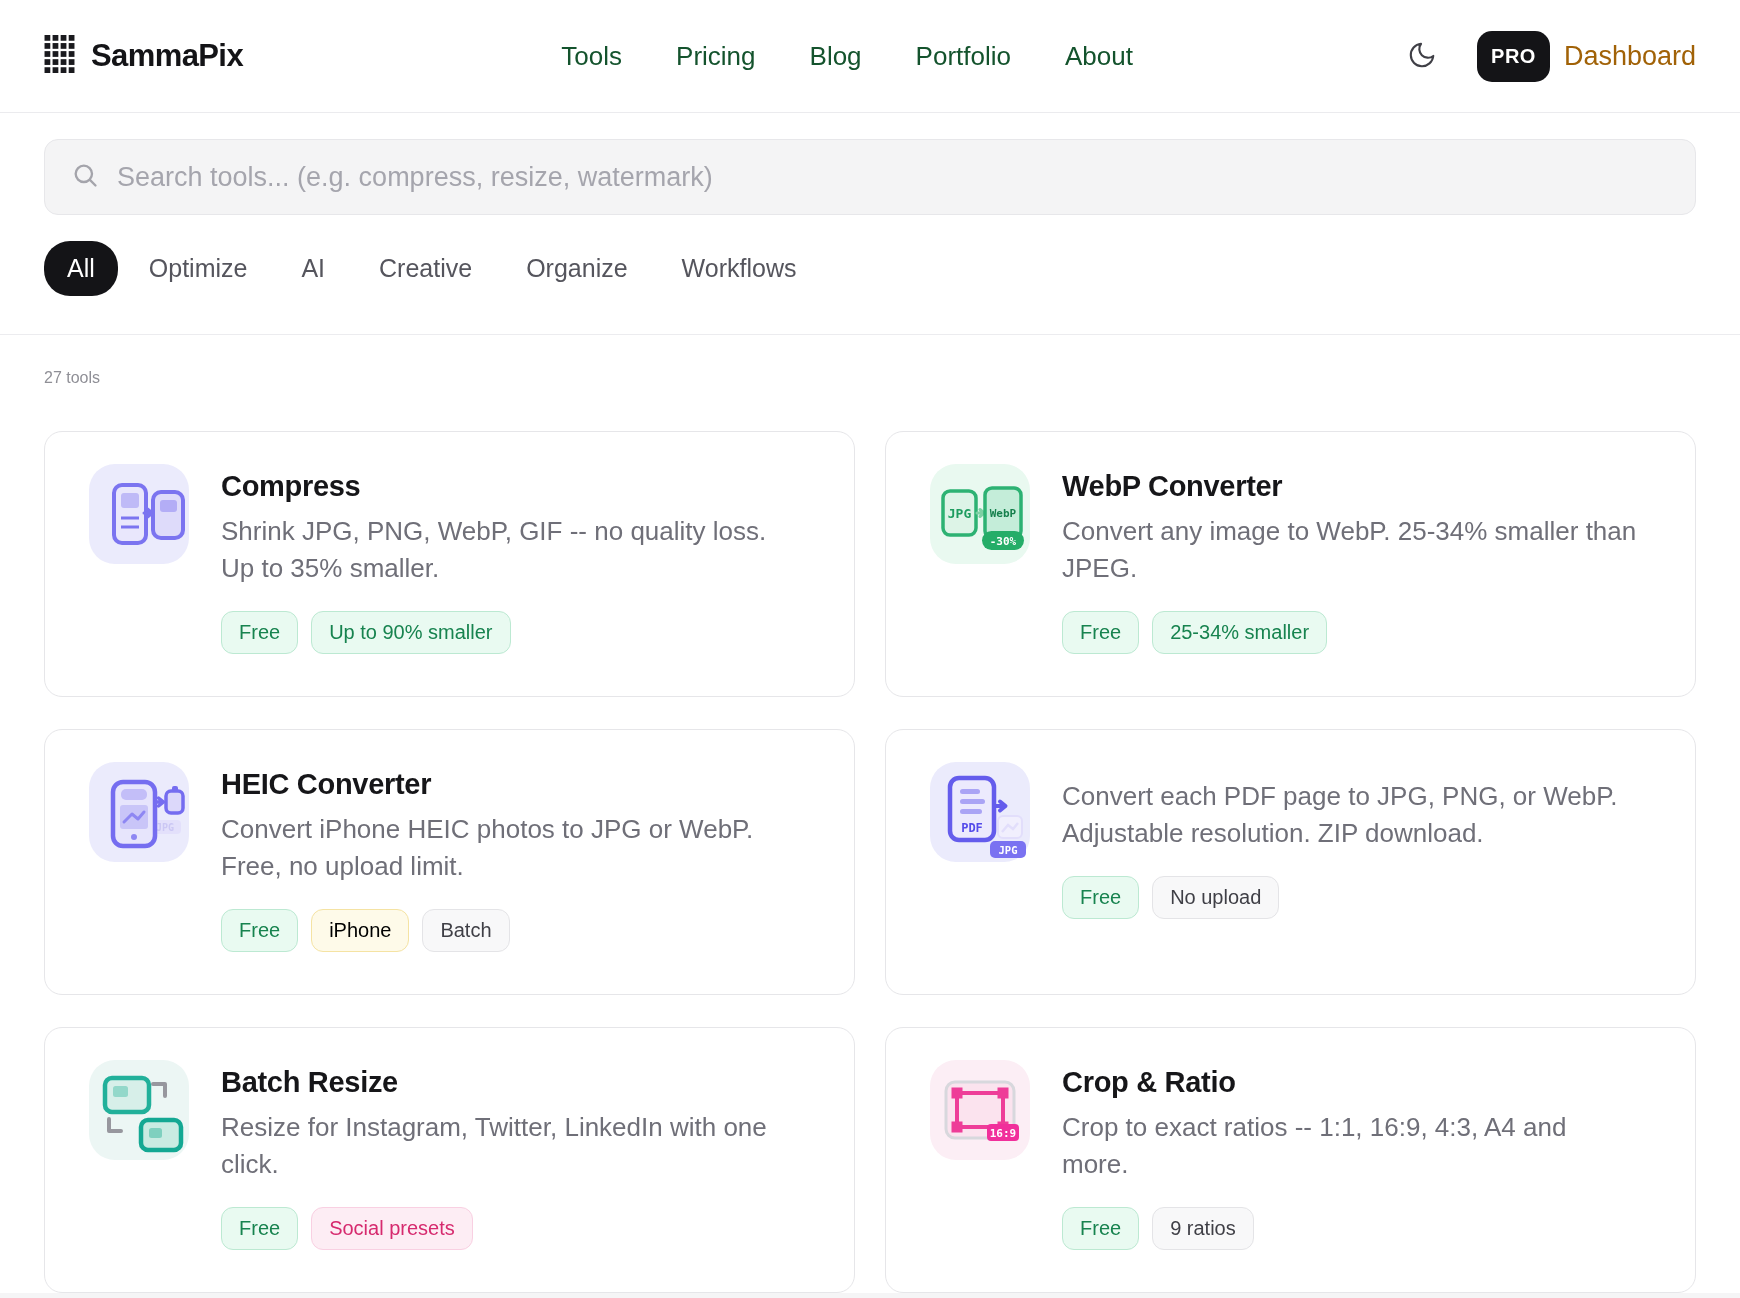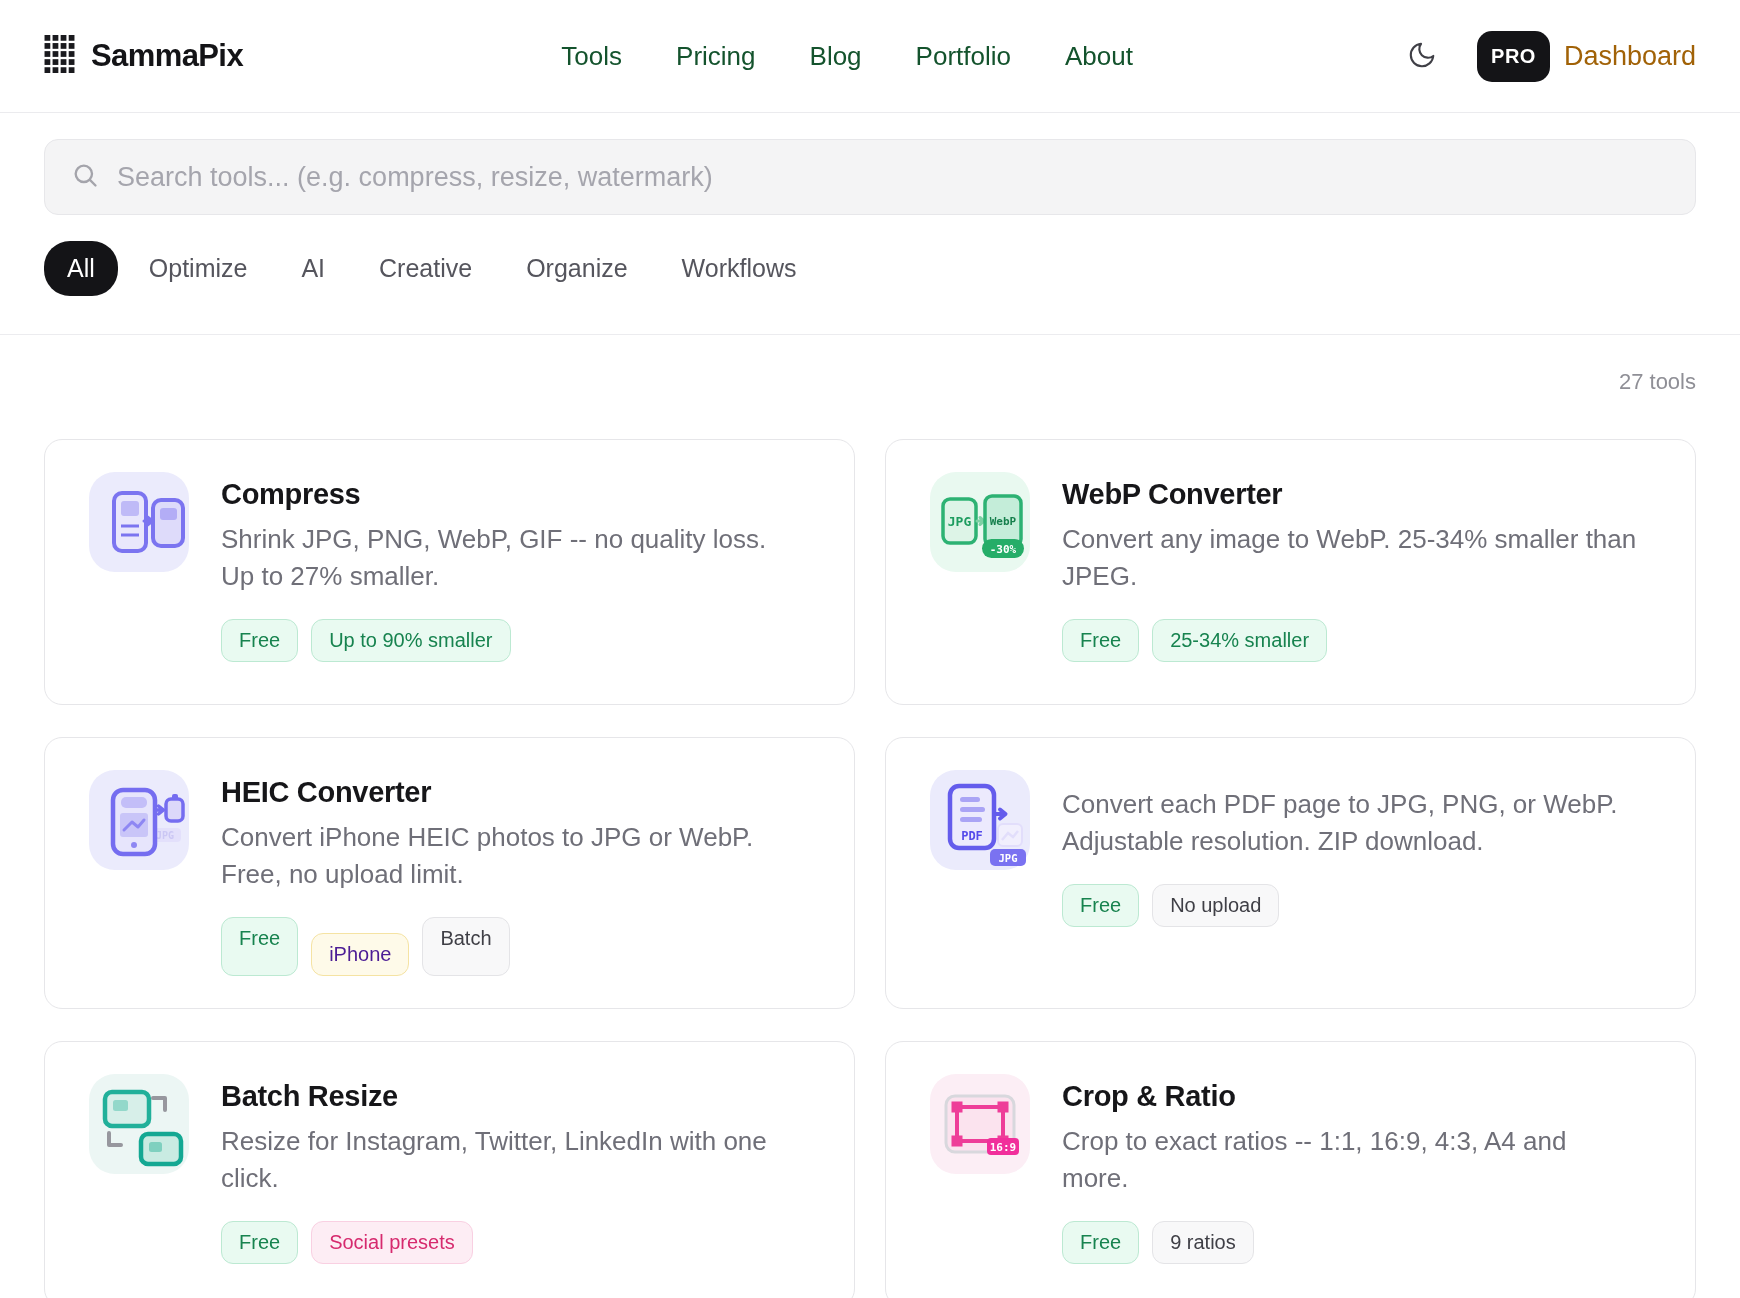--- a/index.html
+++ b/index.html
@@ -51,42 +51,42 @@
   .chips { display:flex; gap:8px; margin-top:26px; align-items:center; }
   .chip {
     border:none; background:transparent; cursor:pointer;
     font-family:"Liberation Sans", sans-serif;
     font-size:25px; color:#55555d; padding:13px 23px; border-radius:26px;
   }
   .chip.active { background:#141417; color:#fff; font-weight:500; }
 
   
   .main { background:#fff; padding:0 44px; }
-  .tools-count { padding-top:34px; font-size:22px; color:#8f8f96;text-align:right; }
+  .tools-count { padding-top:34px; font-size:16px; color:#8f8f96; }
   .grid {
     margin-top:44px;
     display:grid; grid-template-columns:1fr 1fr; gap:32px 30px;
   }
   .card {
     background:#fff; border:1px solid #e6e6e9; border-radius:18px;
     padding:32px; display:flex; gap:32px; min-height:266px; cursor:pointer;
   }
   .tool-icon { width:100px; height:100px; border-radius:26px; flex-shrink:0;
     display:flex; align-items:center; justify-content:center;margin-left:12px; }
   .tool-icon svg { width:100px; height:100px; display:block; }
   .card-body { padding-top:6px; }
   .card-title { font-size:29px; font-weight:700; color:#161619; letter-spacing:-0.3px; }
   .card-desc { font-size:26px; color:#6f6f78; line-height:1.42; margin-top:10px; max-width:575px; }
   .card-tags { display:flex; gap:13px; margin-top:24px; flex-wrap:wrap; }
   .tag {
     font-size:20px; padding:9px 17px; border-radius:12px; border:1.5px solid;
     white-space:nowrap;
   }
   .tag-green  { background:#e9faf1; border-color:#bce9d2; color:#17834f; }
-  .tag-yellow { background:#fefae9; border-color:#f5e3a3; color:#4c1d95;margin-top:16px; }
+  .tag-yellow { background:#fefae9; border-color:#f5e3a3; color:#000000; }
   .tag-gray   { background:#f8f8f9; border-color:#e4e4e7; color:#3f3f46; }
   .tag-pink   { background:#fdedf4; border-color:#f9d0e2; color:#d62a6e; }
 
   .icon-purple { background:#ebebfc; }
   .icon-green  { background:#e9f9f0; }
   .icon-teal   { background:#ecf6f4; }
   .icon-pink   { background:#fceef5; }
 </style>
 </head>
 <body>
@@ -175,21 +175,21 @@
       <rect x="32" y="29" width="18" height="15" rx="3" fill="#bfbaf7"></rect>
       <line x1="32" y1="54" x2="50" y2="54" stroke="#7b74f0" stroke-width="3"></line>
       <line x1="32" y1="63" x2="50" y2="63" stroke="#7b74f0" stroke-width="3"></line>
       <path d="M55 49 h7 M58.5 45 l5 4 -5 4" stroke="#7b74f0" stroke-width="3" fill="none" stroke-linecap="round" stroke-linejoin="round"></path>
       <rect x="64" y="28" width="30" height="46" rx="8" fill="#dedbfa" stroke="#7b74f0" stroke-width="4"></rect>
       <rect x="71" y="36" width="17" height="12" rx="3" fill="#b3adf6"></rect>
           </svg>
         </div>
     <div class="card-body">
       <h3 class="card-title">Compress</h3>
-      <p class="card-desc">Shrink JPG, PNG, WebP, GIF -- no quality loss. Up to 27% smaller.</p>
+      <p class="card-desc">Shrink JPG, PNG, WebP, GIF -- no quality loss. Up to 35% smaller.</p>
       <div class="card-tags">
             <span class="tag tag-green">Free</span>
             <span class="tag tag-green">Up to 90% smaller</span>
           </div>
     </div>
   </article>
       <article class="card">
     <div class="tool-icon icon-green">
           <svg viewBox="0 0 100 100">
       <rect x="13" y="27" width="33" height="44" rx="7" fill="#ddf4e7" stroke="#2db273" stroke-width="3.5"></rect>

